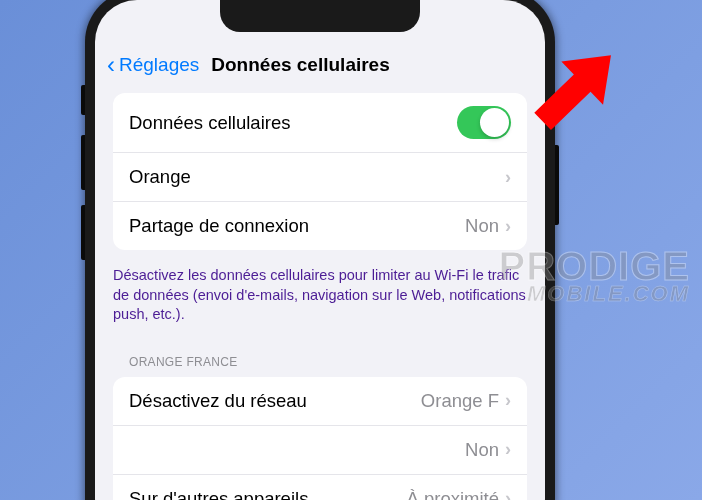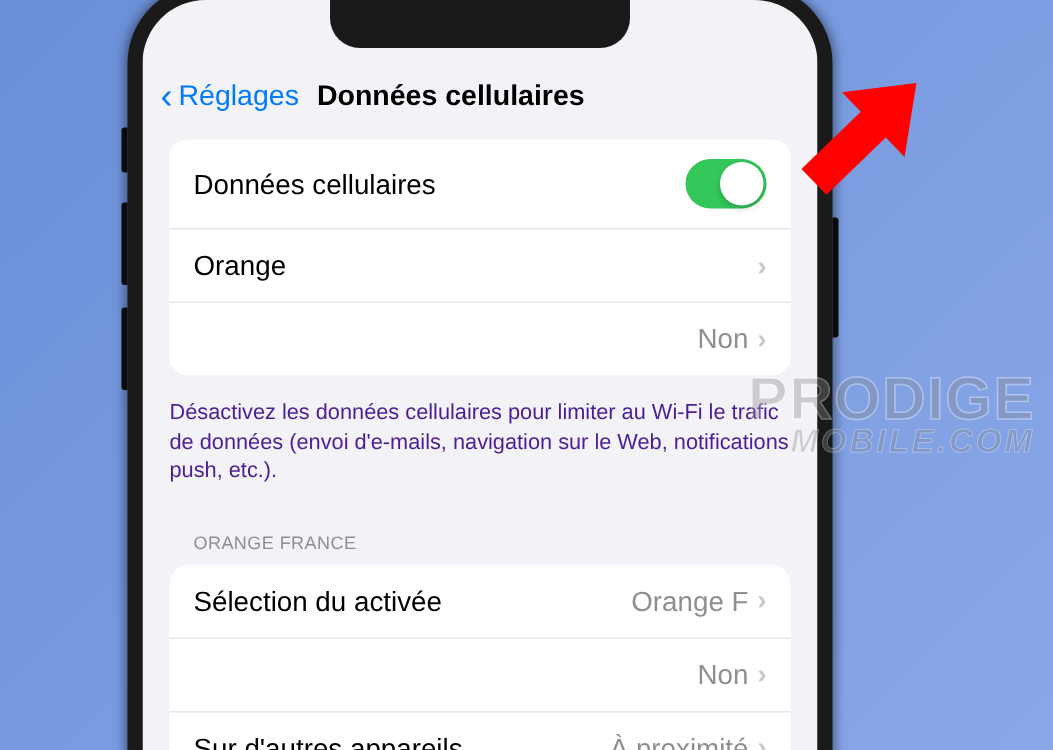--- a/index.html
+++ b/index.html
@@ -189,32 +189,33 @@
           <span class="row-label">Données cellulaires</span>
           <div class="toggle">
             <div class="toggle-knob"></div>
           </div>
         </div>
         <div class="settings-row">
           <span class="row-label">Orange</span>
           <span class="chevron">›</span>
         </div>
         <div class="settings-row">
+          <span class="row-label">Partage de connexion</span>
           <span class="row-value">Non</span>
           <span class="chevron">›</span>
         </div>
       </div>
 
       <div class="footer-text">Désactivez les données cellulaires pour limiter au Wi-Fi le trafic de données (envoi d'e-mails, navigation sur le Web, notifications push, etc.).</div>
 
       <div class="section-header">ORANGE FRANCE</div>
 
       <div class="settings-group">
         <div class="settings-row">
-          <span class="row-label">Sélection du activée</span>
+          <span class="row-label">Désactivez du réseau</span>
           <span class="row-value">Orange F</span>
           <span class="chevron">›</span>
         </div>
         <div class="settings-row">
           <span class="row-value">Non</span>
           <span class="chevron">›</span>
         </div>
         <div class="settings-row">
           <span class="row-label">Sur d'autres appareils</span>
           <span class="row-value">À proximité</span>

